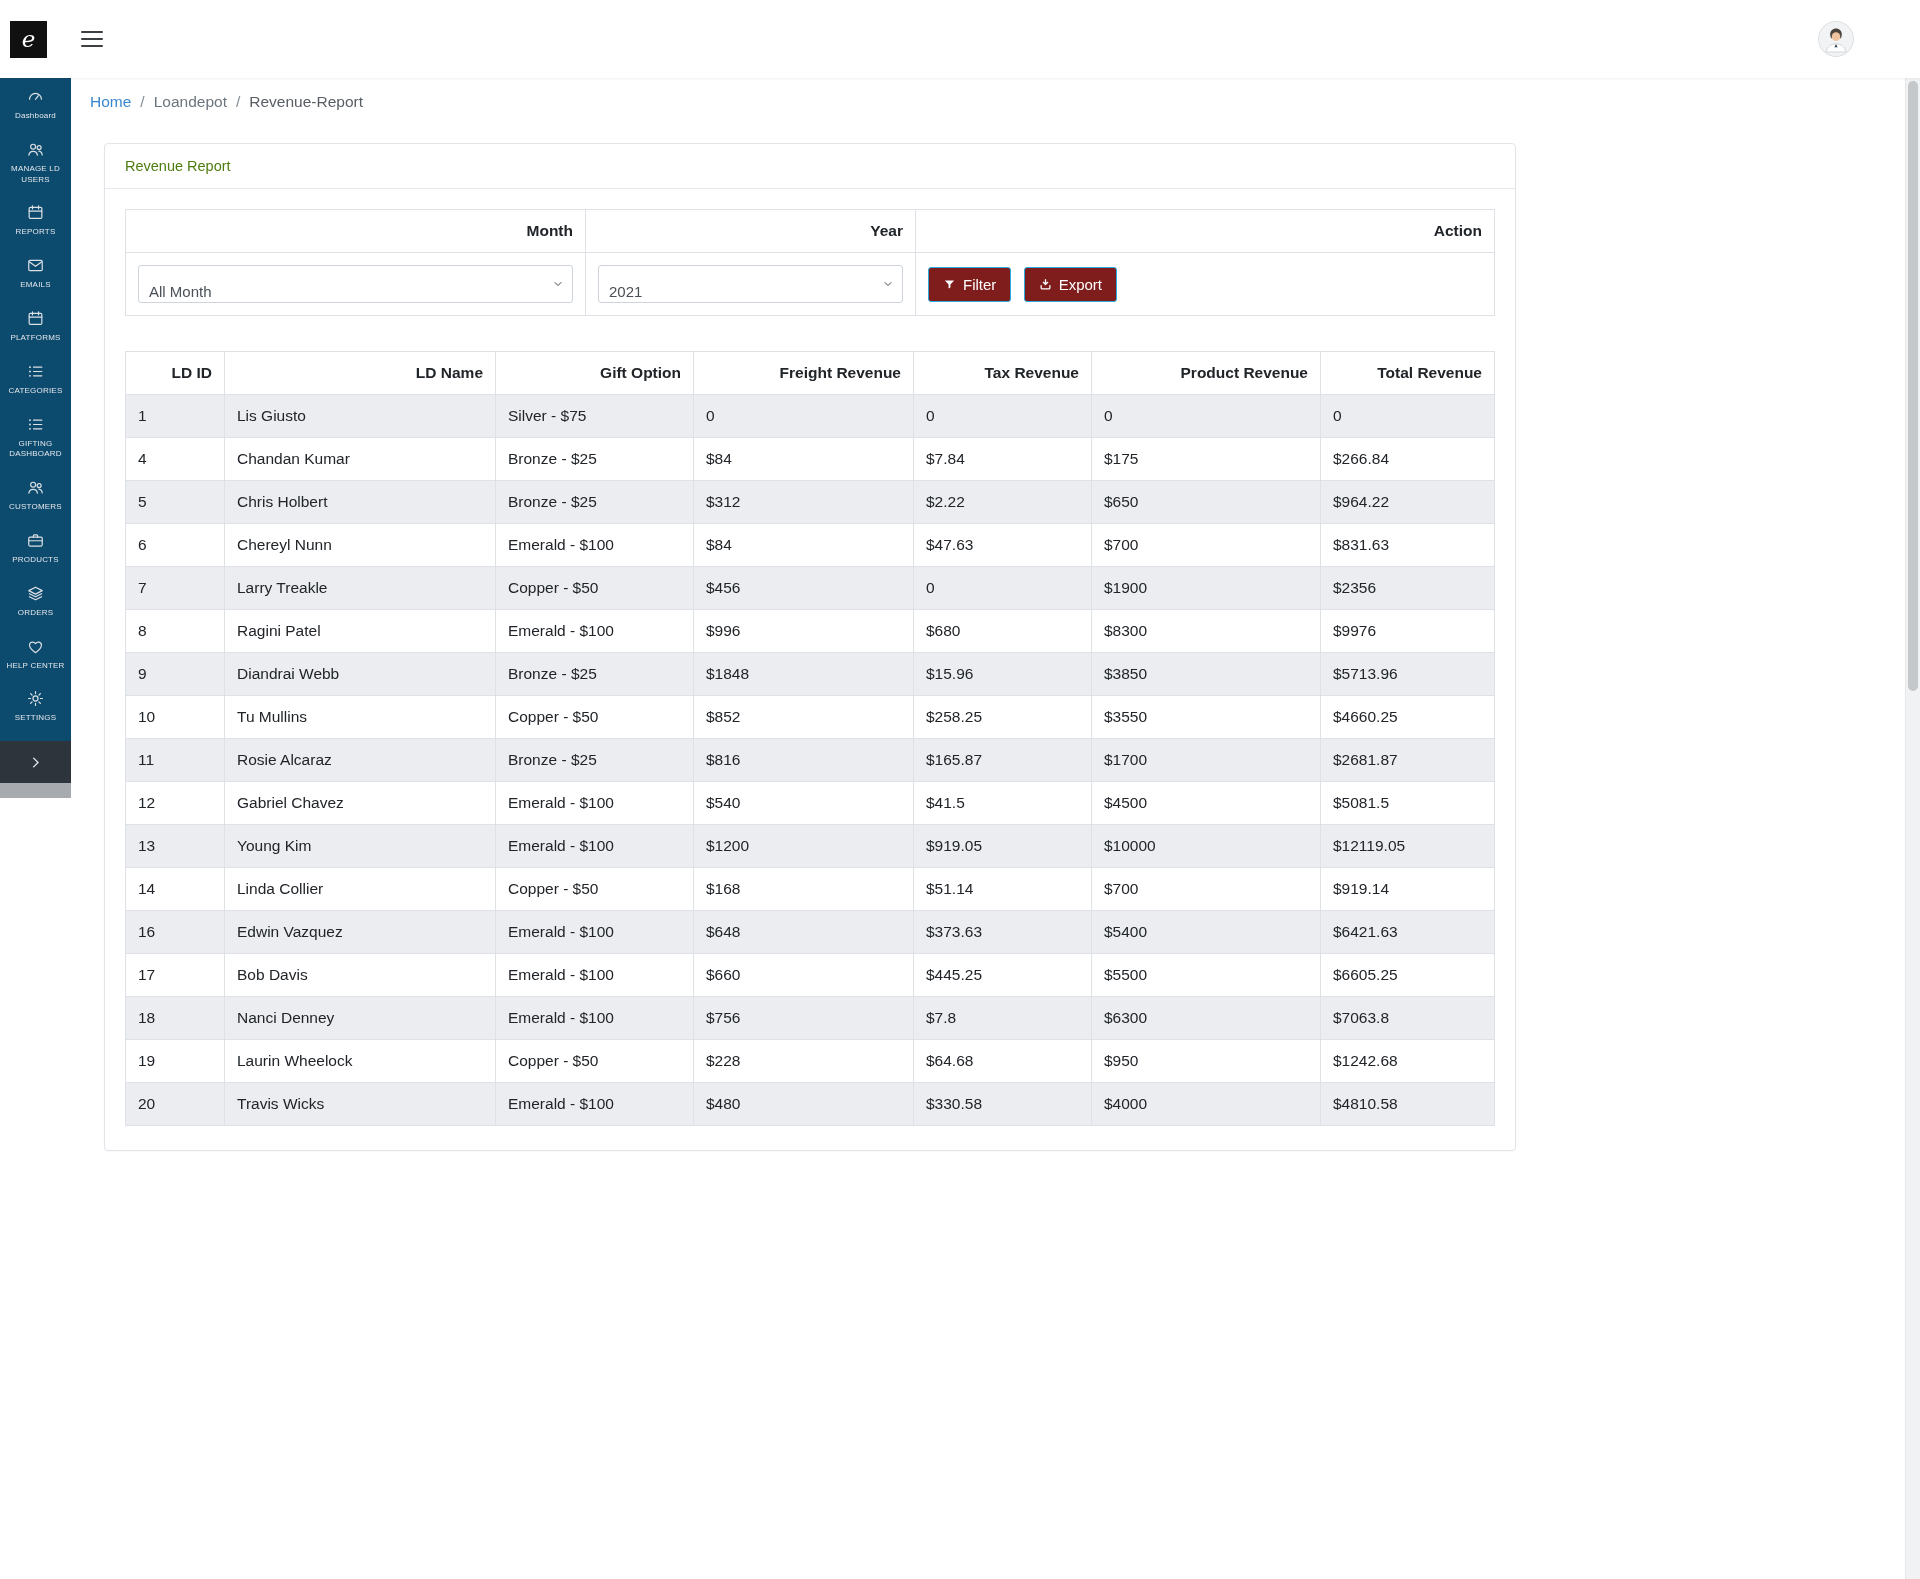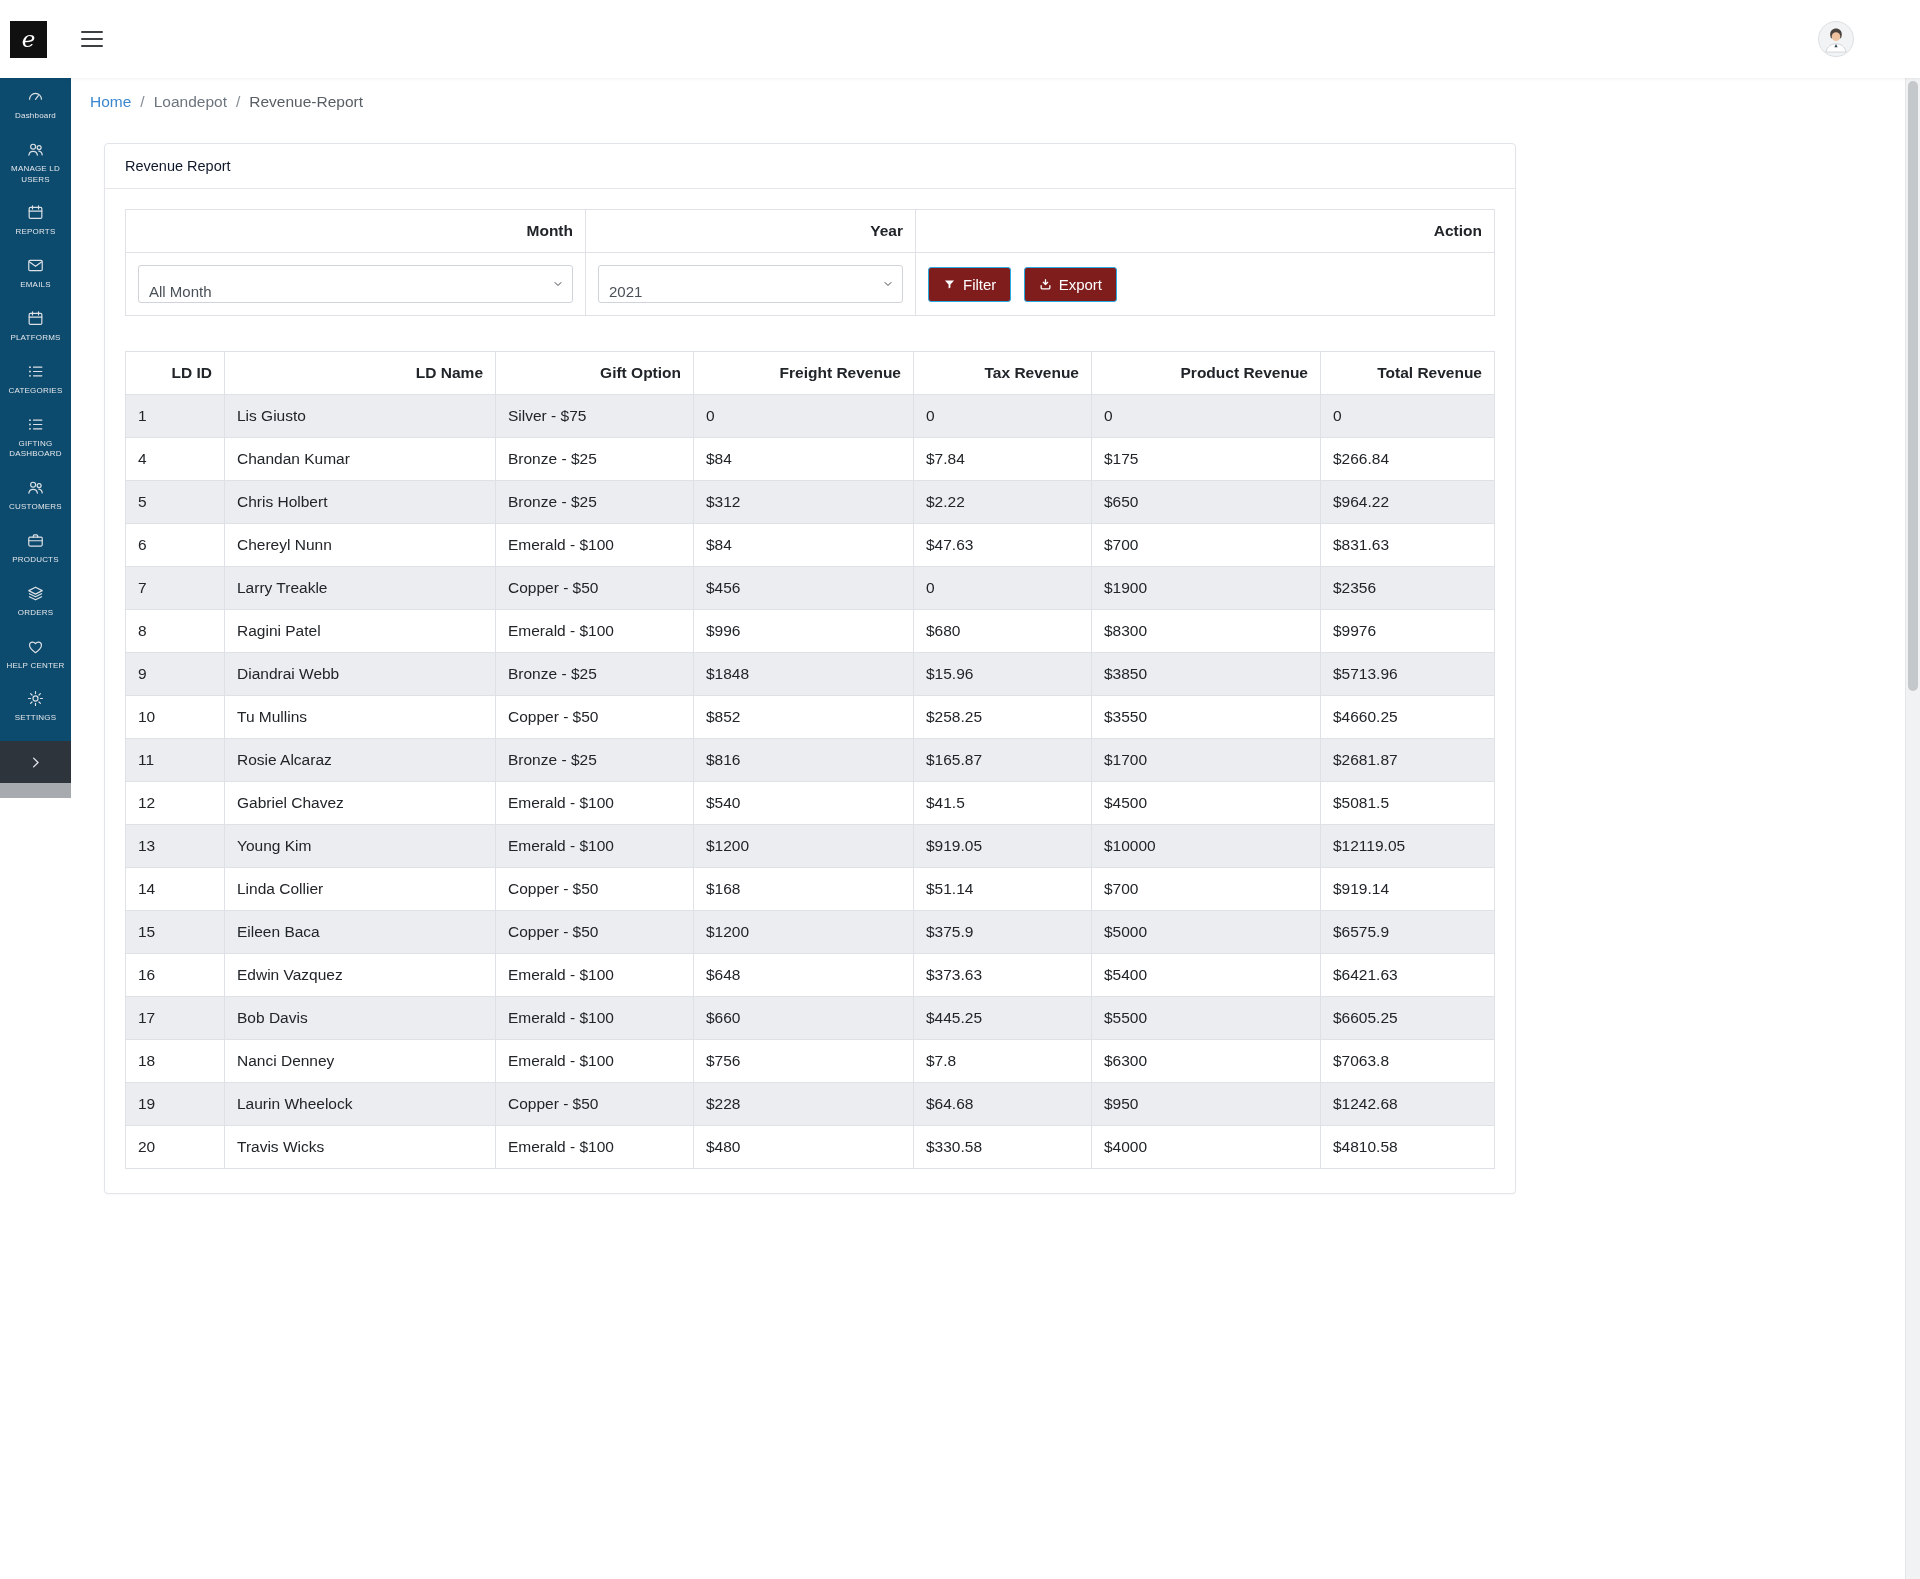--- a/index.html
+++ b/index.html
@@ -108,21 +108,21 @@
     margin: 32px 0 0 33px;
     background: #ffffff;
     border: 1px solid #e1e5e9;
     border-radius: 4px;
     box-shadow: 0 1px 2px rgba(0,0,0,0.03);
   }
   .card-header {
     padding: 14px 20px;
     border-bottom: 1px solid #e5e8eb;
     font-size: 14.5px;
-    color: #0f172a;
+    color: #4d7c0f;
   }
   .card-body { padding: 20px 20px 24px; }
 
   
   table.tbl { width: 100%; border-collapse: collapse; table-layout: fixed; }
   .tbl th, .tbl td {
     border: 1px solid #dee2e6;
     padding: 12px;
     font-size: 15.5px;
     text-align: left;
@@ -544,29 +544,20 @@
               <tr>
                 <td>14</td>
                 <td>Linda Collier</td>
                 <td>Copper - $50</td>
                 <td>$168</td>
                 <td>$51.14</td>
                 <td>$700</td>
                 <td>$919.14</td>
               </tr>
               <tr>
-                <td>15</td>
-                <td>Eileen Baca</td>
-                <td>Copper - $50</td>
-                <td>$1200</td>
-                <td>$375.9</td>
-                <td>$5000</td>
-                <td>$6575.9</td>
-              </tr>
-              <tr>
                 <td>16</td>
                 <td>Edwin Vazquez</td>
                 <td>Emerald - $100</td>
                 <td>$648</td>
                 <td>$373.63</td>
                 <td>$5400</td>
                 <td>$6421.63</td>
               </tr>
               <tr>
                 <td>17</td>

